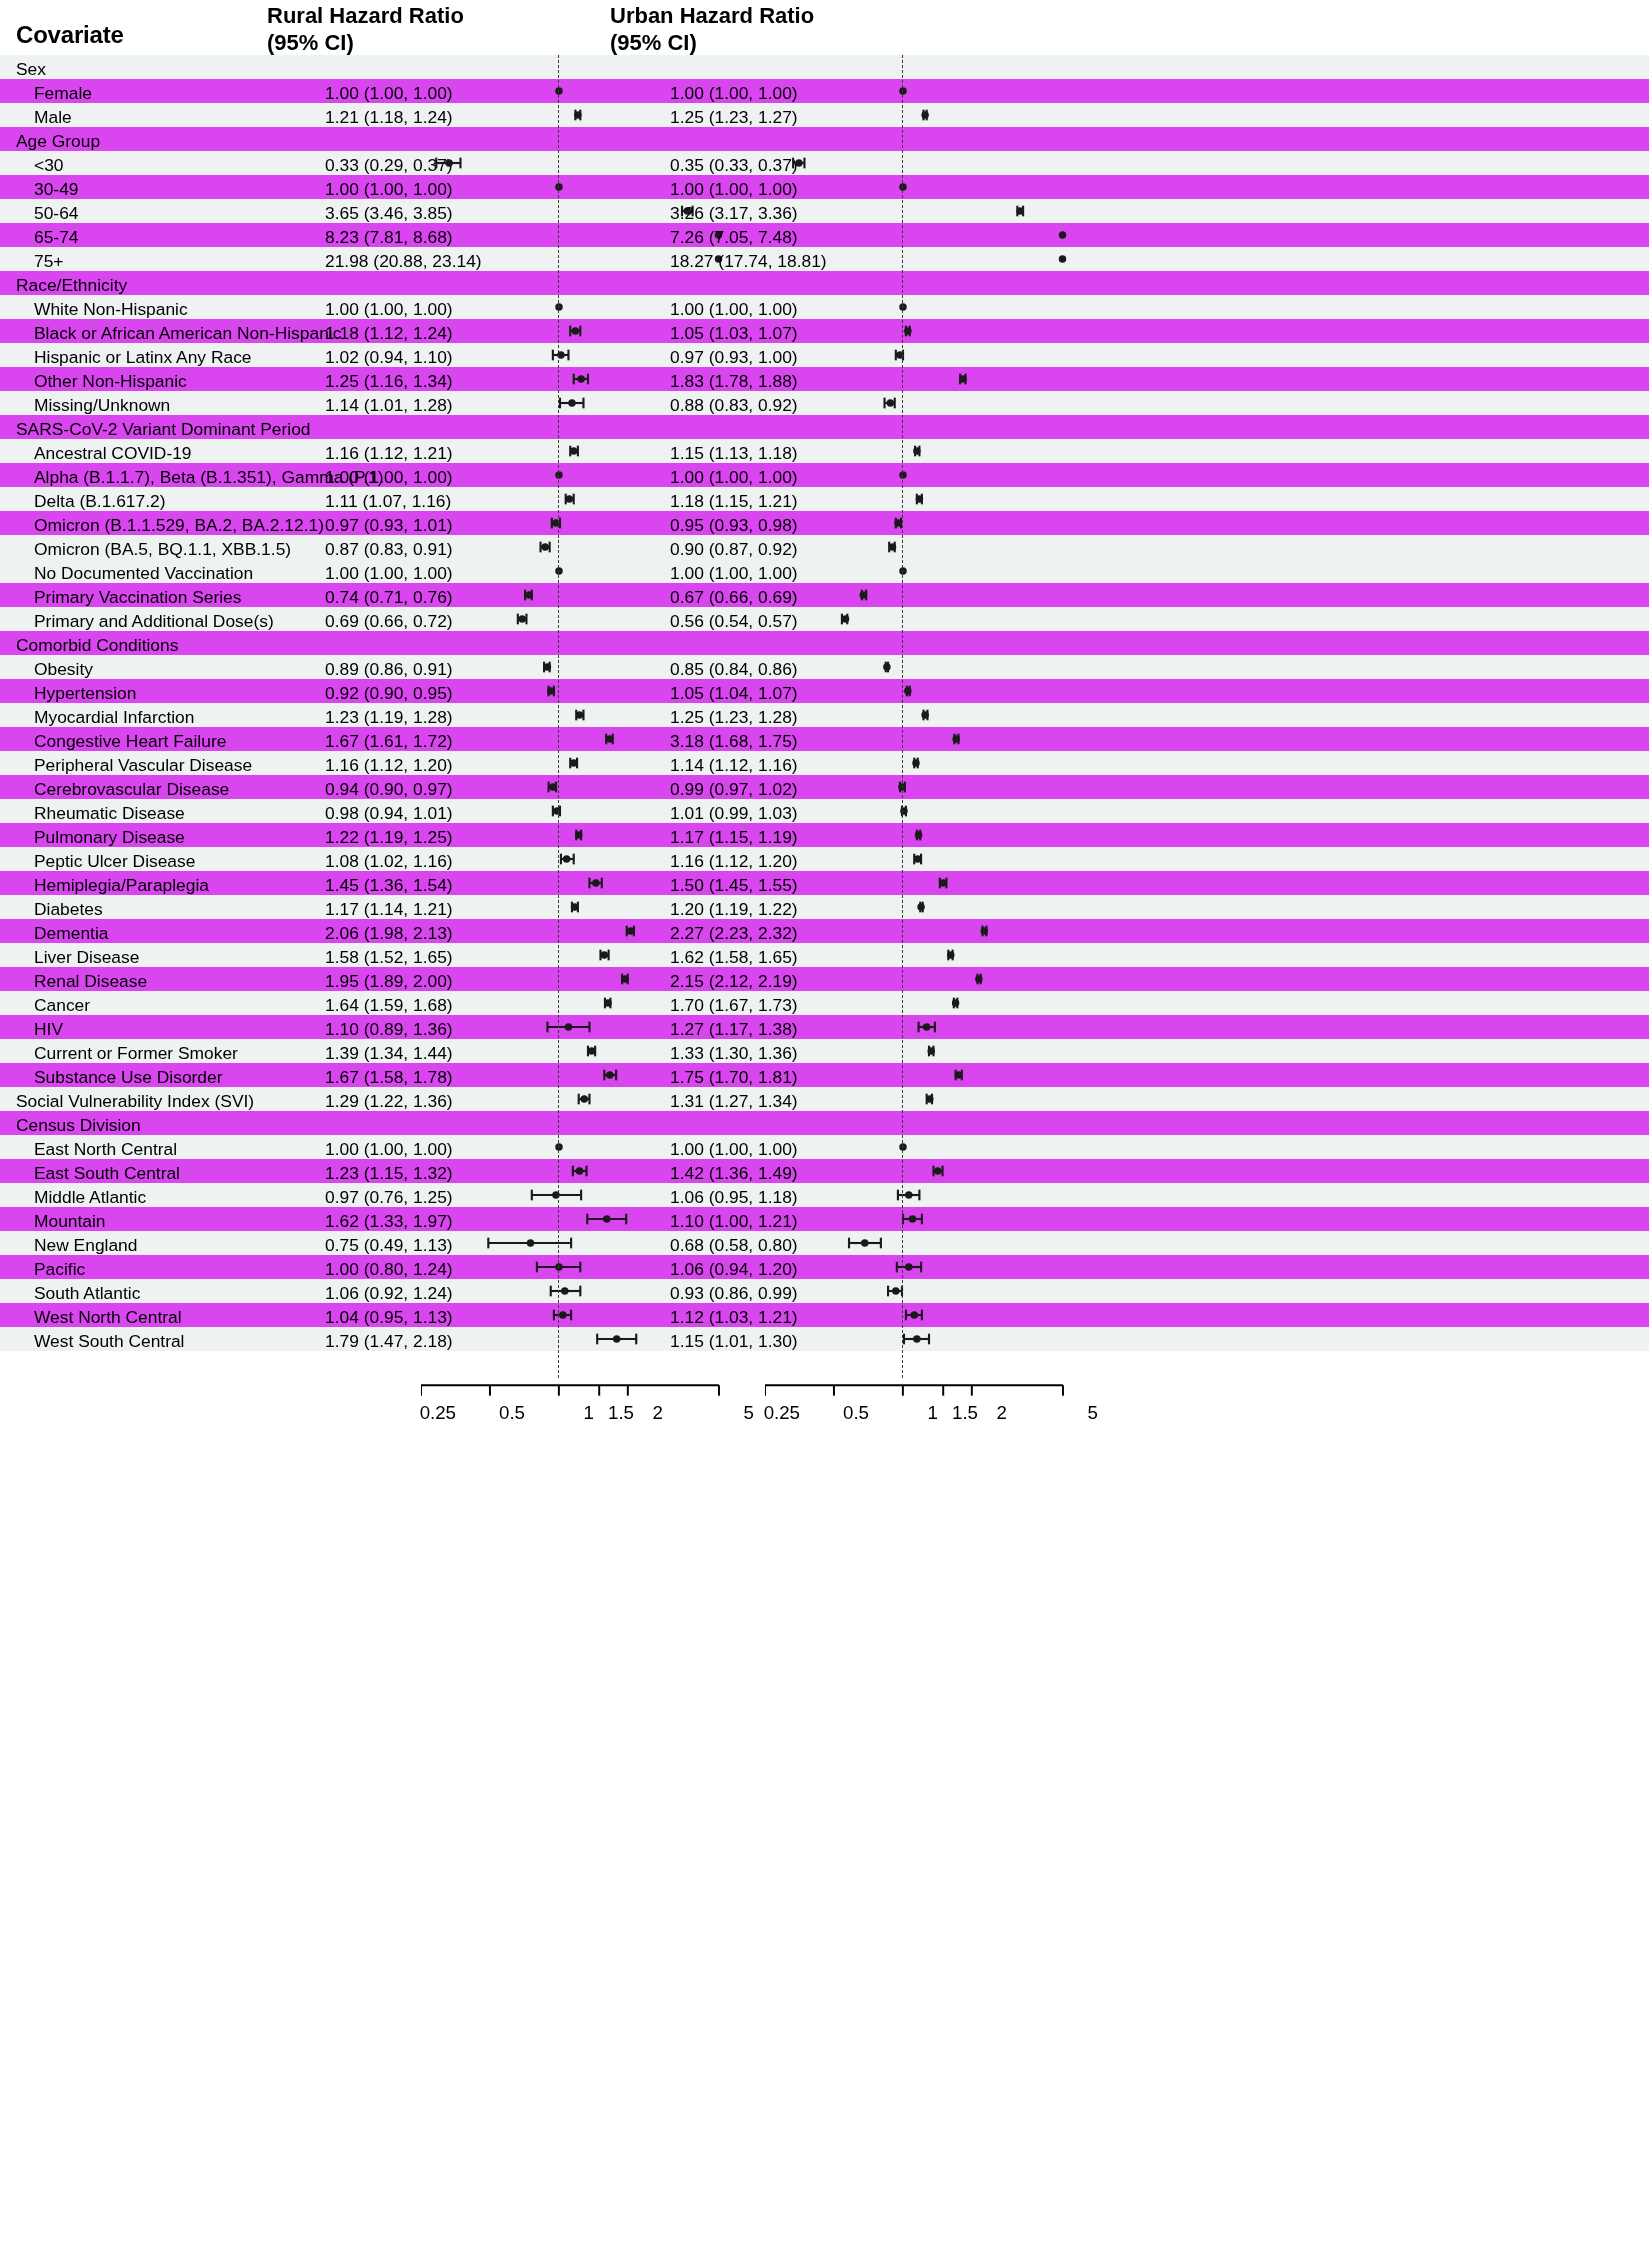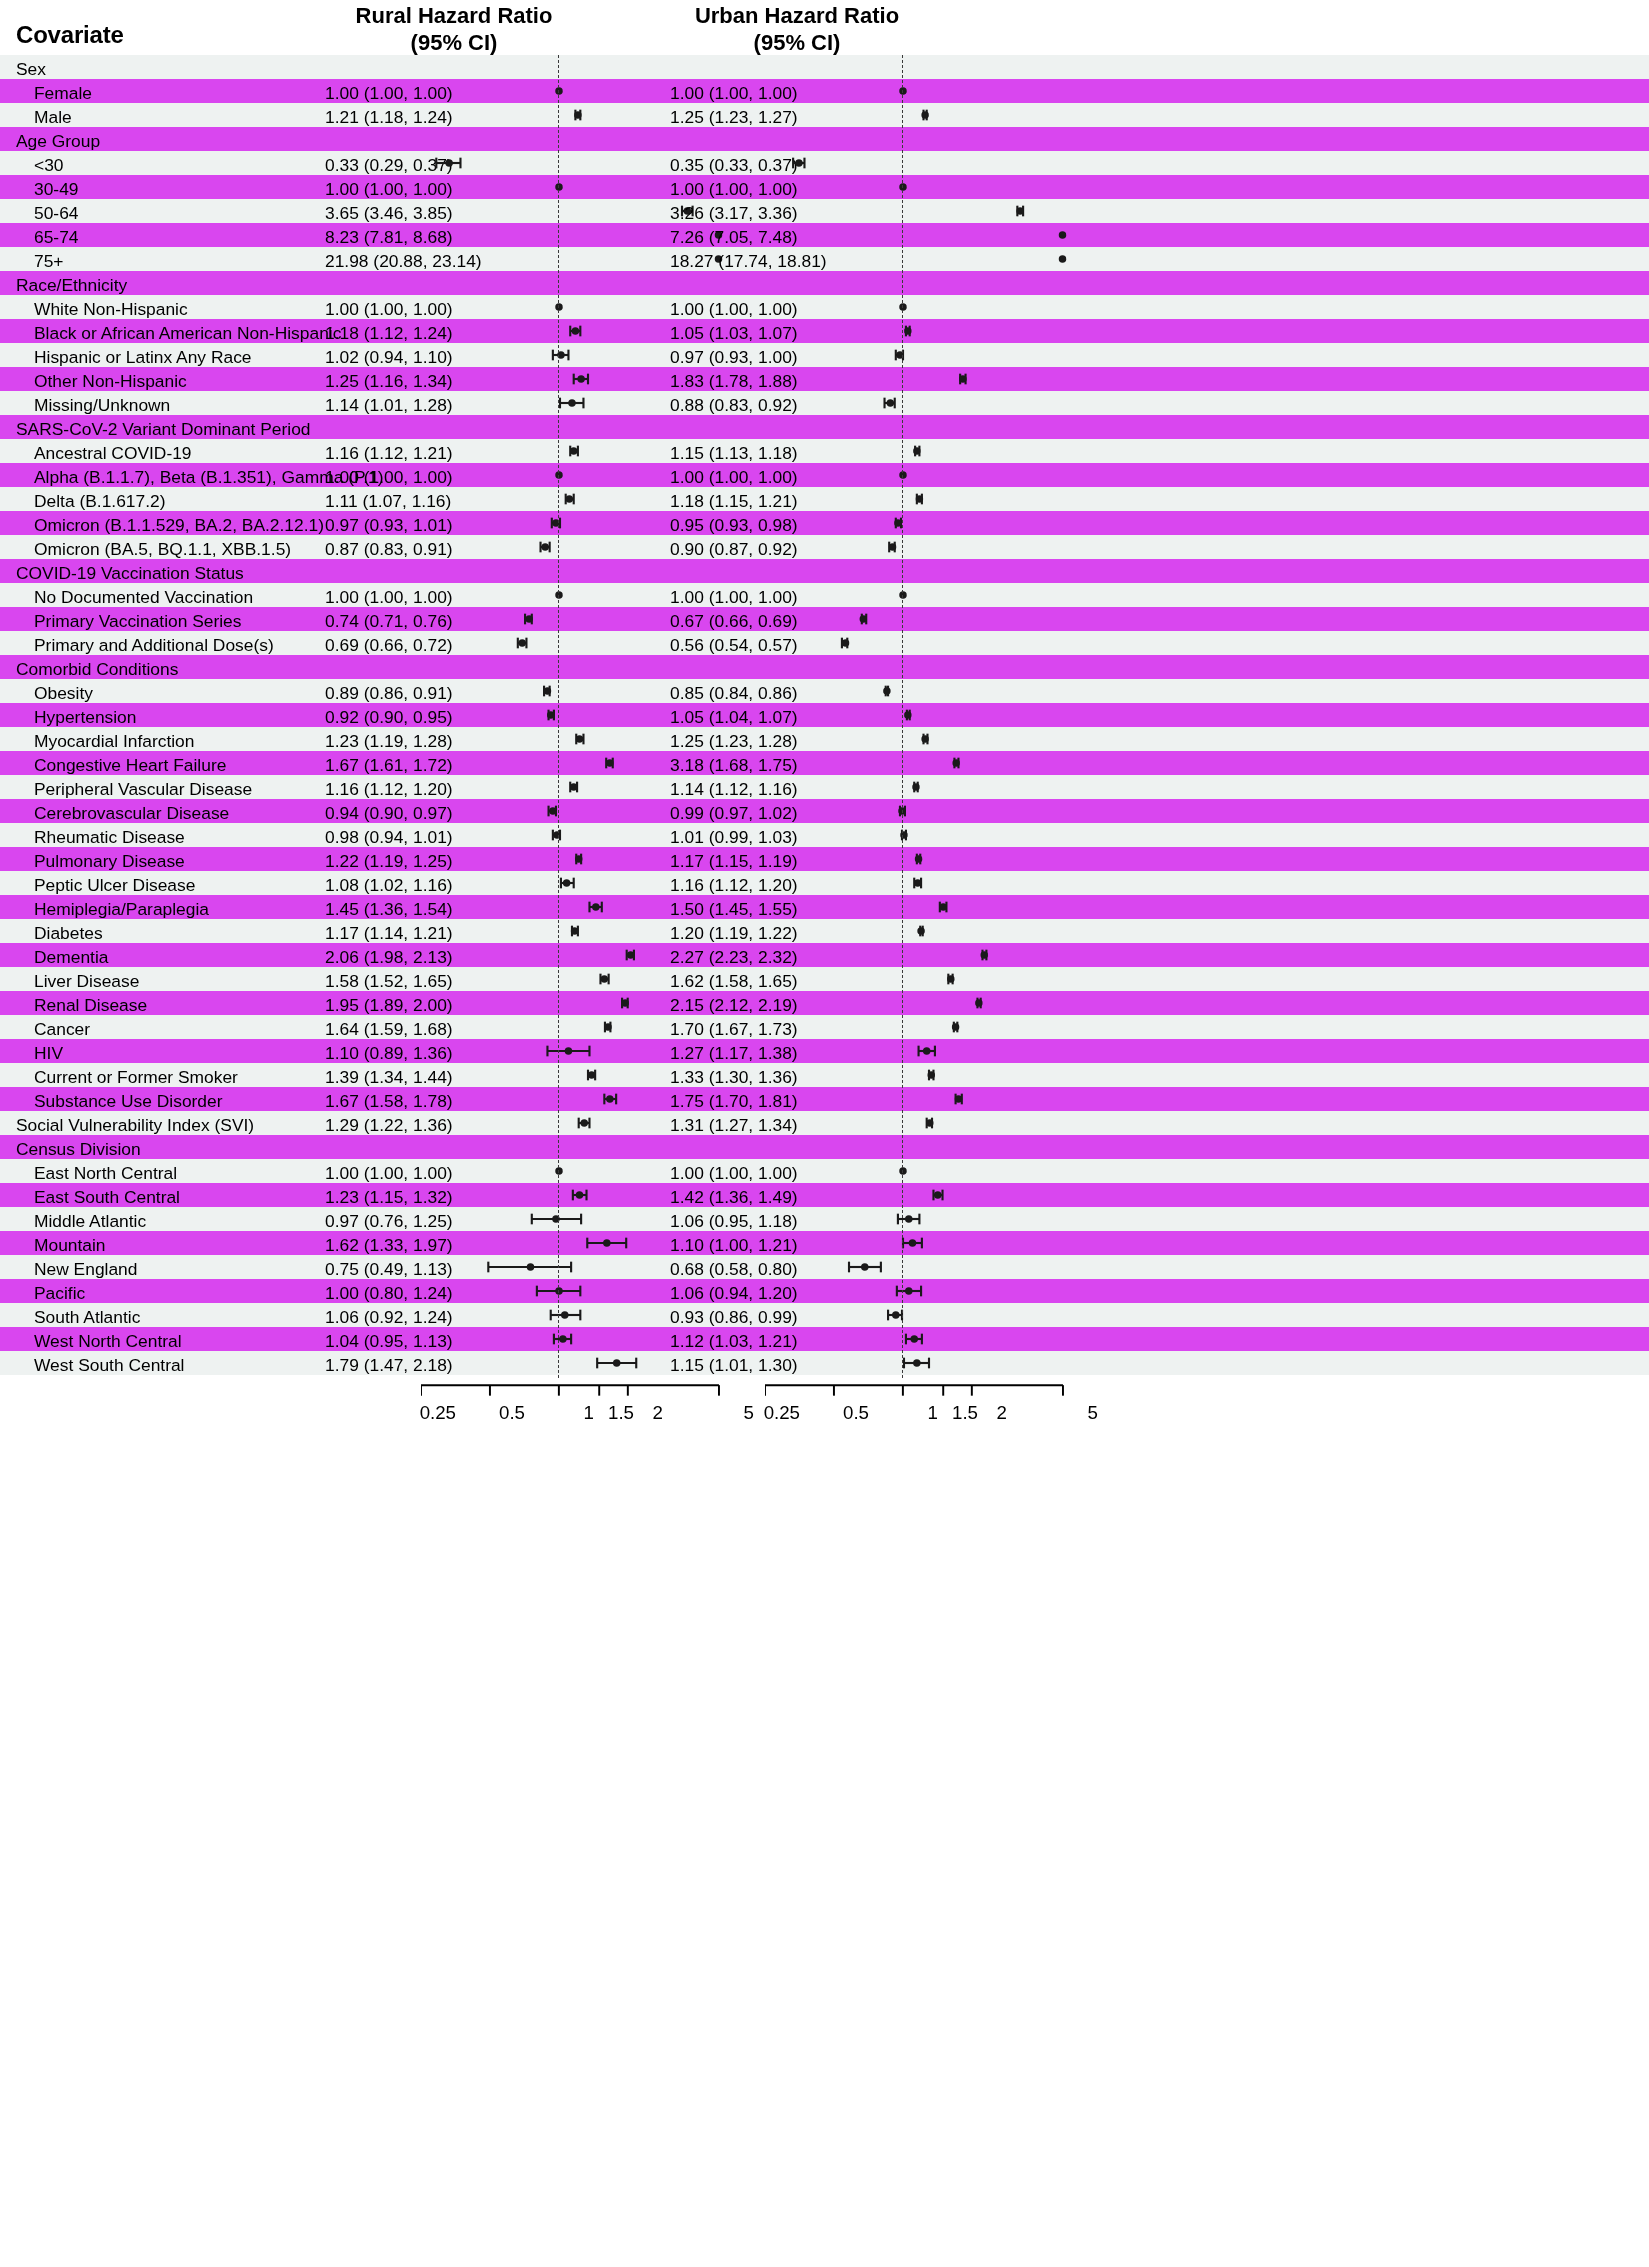--- a/index.html
+++ b/index.html
@@ -33,21 +33,21 @@
     position: absolute;
     left: 16px;
     top: 21.4px;
     font-size: 24px;
     font-weight: bold;
     letter-spacing: -0.2px;
   }
   .hdr-col {
     position: absolute;
     top: 1.8px;
-    text-align: center;
+    text-align: left;
     font-size: 22px;
     font-weight: bold;
     line-height: 27px;
   }
   .hdr-col .l2 { display: block; }
   #hdr-rural { left: 267px; width: 374px; }
   #hdr-urban { left: 610px; width: 374px; }
 
   
   #rows {
@@ -466,23 +466,20 @@
         </div>
         <div class="cell-hr urban">0.90 (0.87, 0.92)</div>
         <div class="panel right">
           <svg class="marker-svg" width="339" height="24" viewBox="0 0 380 27">
             <line x1="139.03" y1="13.5" x2="145.26" y2="13.5" stroke="#1a1a1a" stroke-width="2.4"></line>
             <line x1="139.03" y1="7.5" x2="139.03" y2="19.5" stroke="#1a1a1a" stroke-width="2.4"></line>
             <line x1="145.26" y1="7.5" x2="145.26" y2="19.5" stroke="#1a1a1a" stroke-width="2.4"></line>
             <circle cx="142.81" cy="13.5" r="4.2" fill="#1a1a1a"></circle>
           </svg>
         </div>
-      </div>
-      <div class="row group plain">
-        <div class="cell-label">COVID-19 Vaccination Status</div>
       </div>
       <div class="row item shade">
         <div class="cell-label">No Documented Vaccination</div>
         <div class="cell-hr rural">1.00 (1.00, 1.00)</div>
         <div class="panel left">
           <svg class="marker-svg" width="339" height="24" viewBox="0 0 380 27">
             <circle cx="154.56" cy="13.5" r="4.2" fill="#1a1a1a"></circle>
           </svg>
         </div>
         <div class="cell-hr urban">1.00 (1.00, 1.00)</div>

